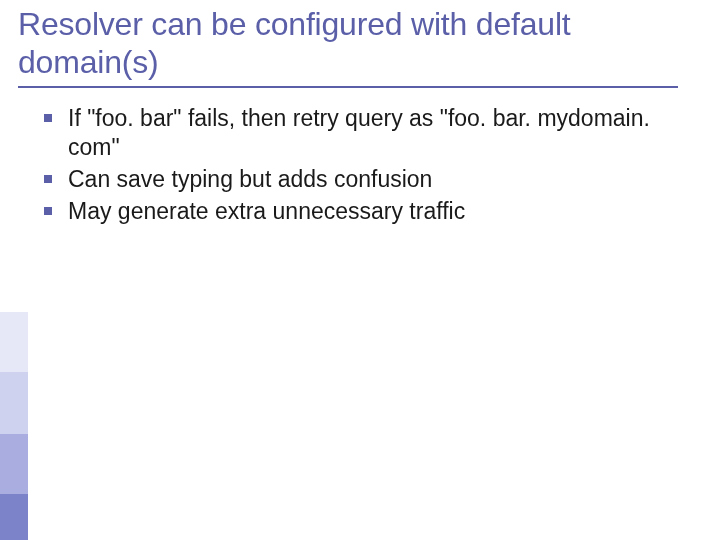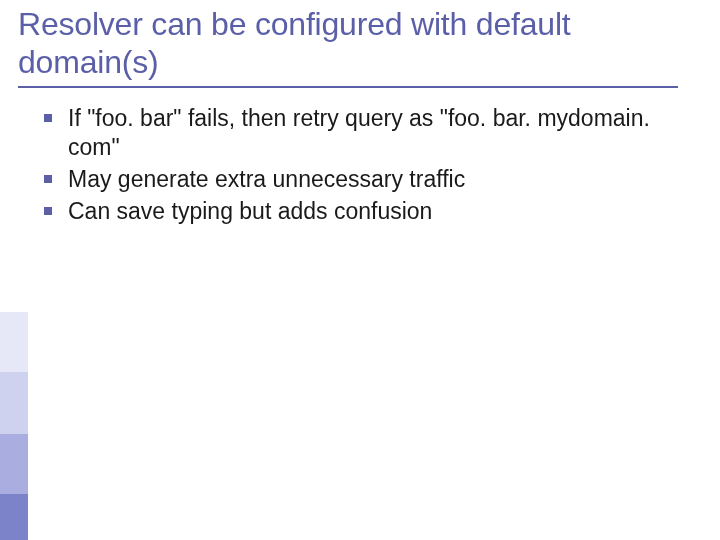--- a/index.html
+++ b/index.html
@@ -72,22 +72,22 @@
 <div class="slide">
 
   <div class="title-block">
     <h1 class="title">Resolver can be configured with default domain(s)</h1>
     <hr class="title-rule">
   </div>
 
   <div class="body-area">
     <ul class="bullets">
       <li>If "foo. bar" fails, then retry query as "foo. bar. mydomain. com"</li>
+      <li>Can save typing but adds confusion</li>
       <li>May generate extra unnecessary traffic</li>
-      <li>Can save typing but adds confusion</li>
     </ul>
   </div>
 
   <div class="deco">
     <div class="seg1"></div>
     <div class="seg2"></div>
     <div class="seg3"></div>
     <div class="seg4"></div>
   </div>
 

